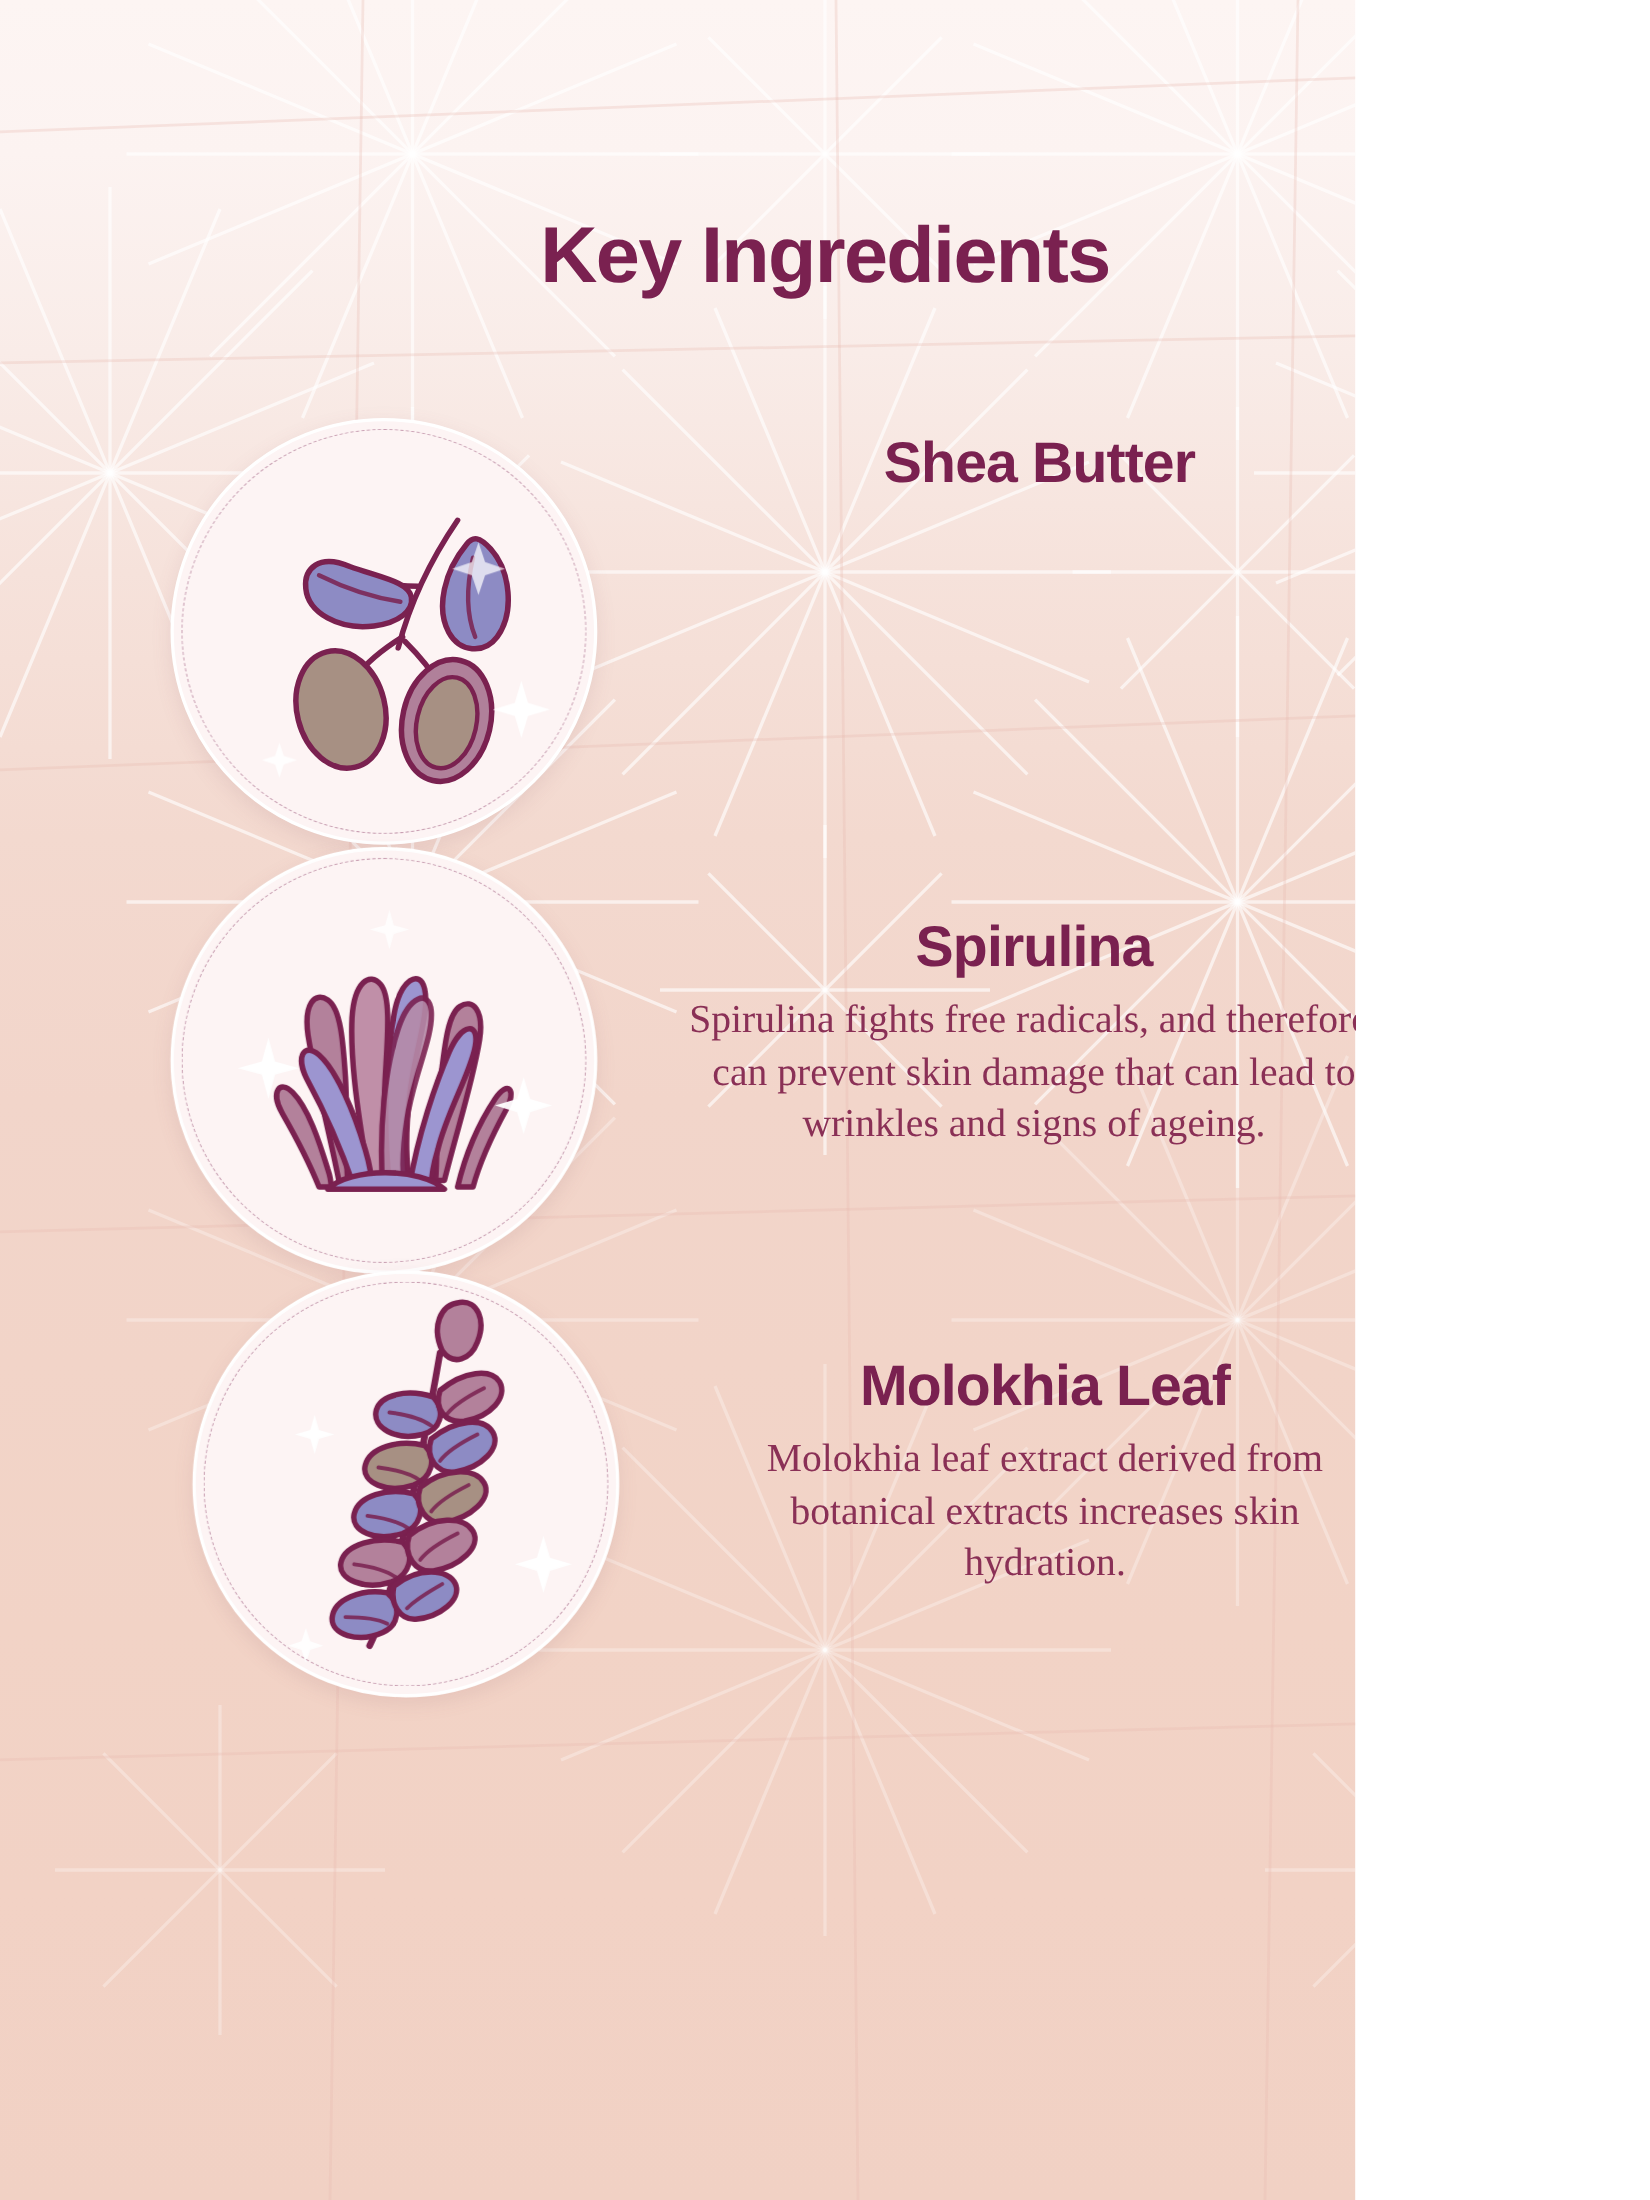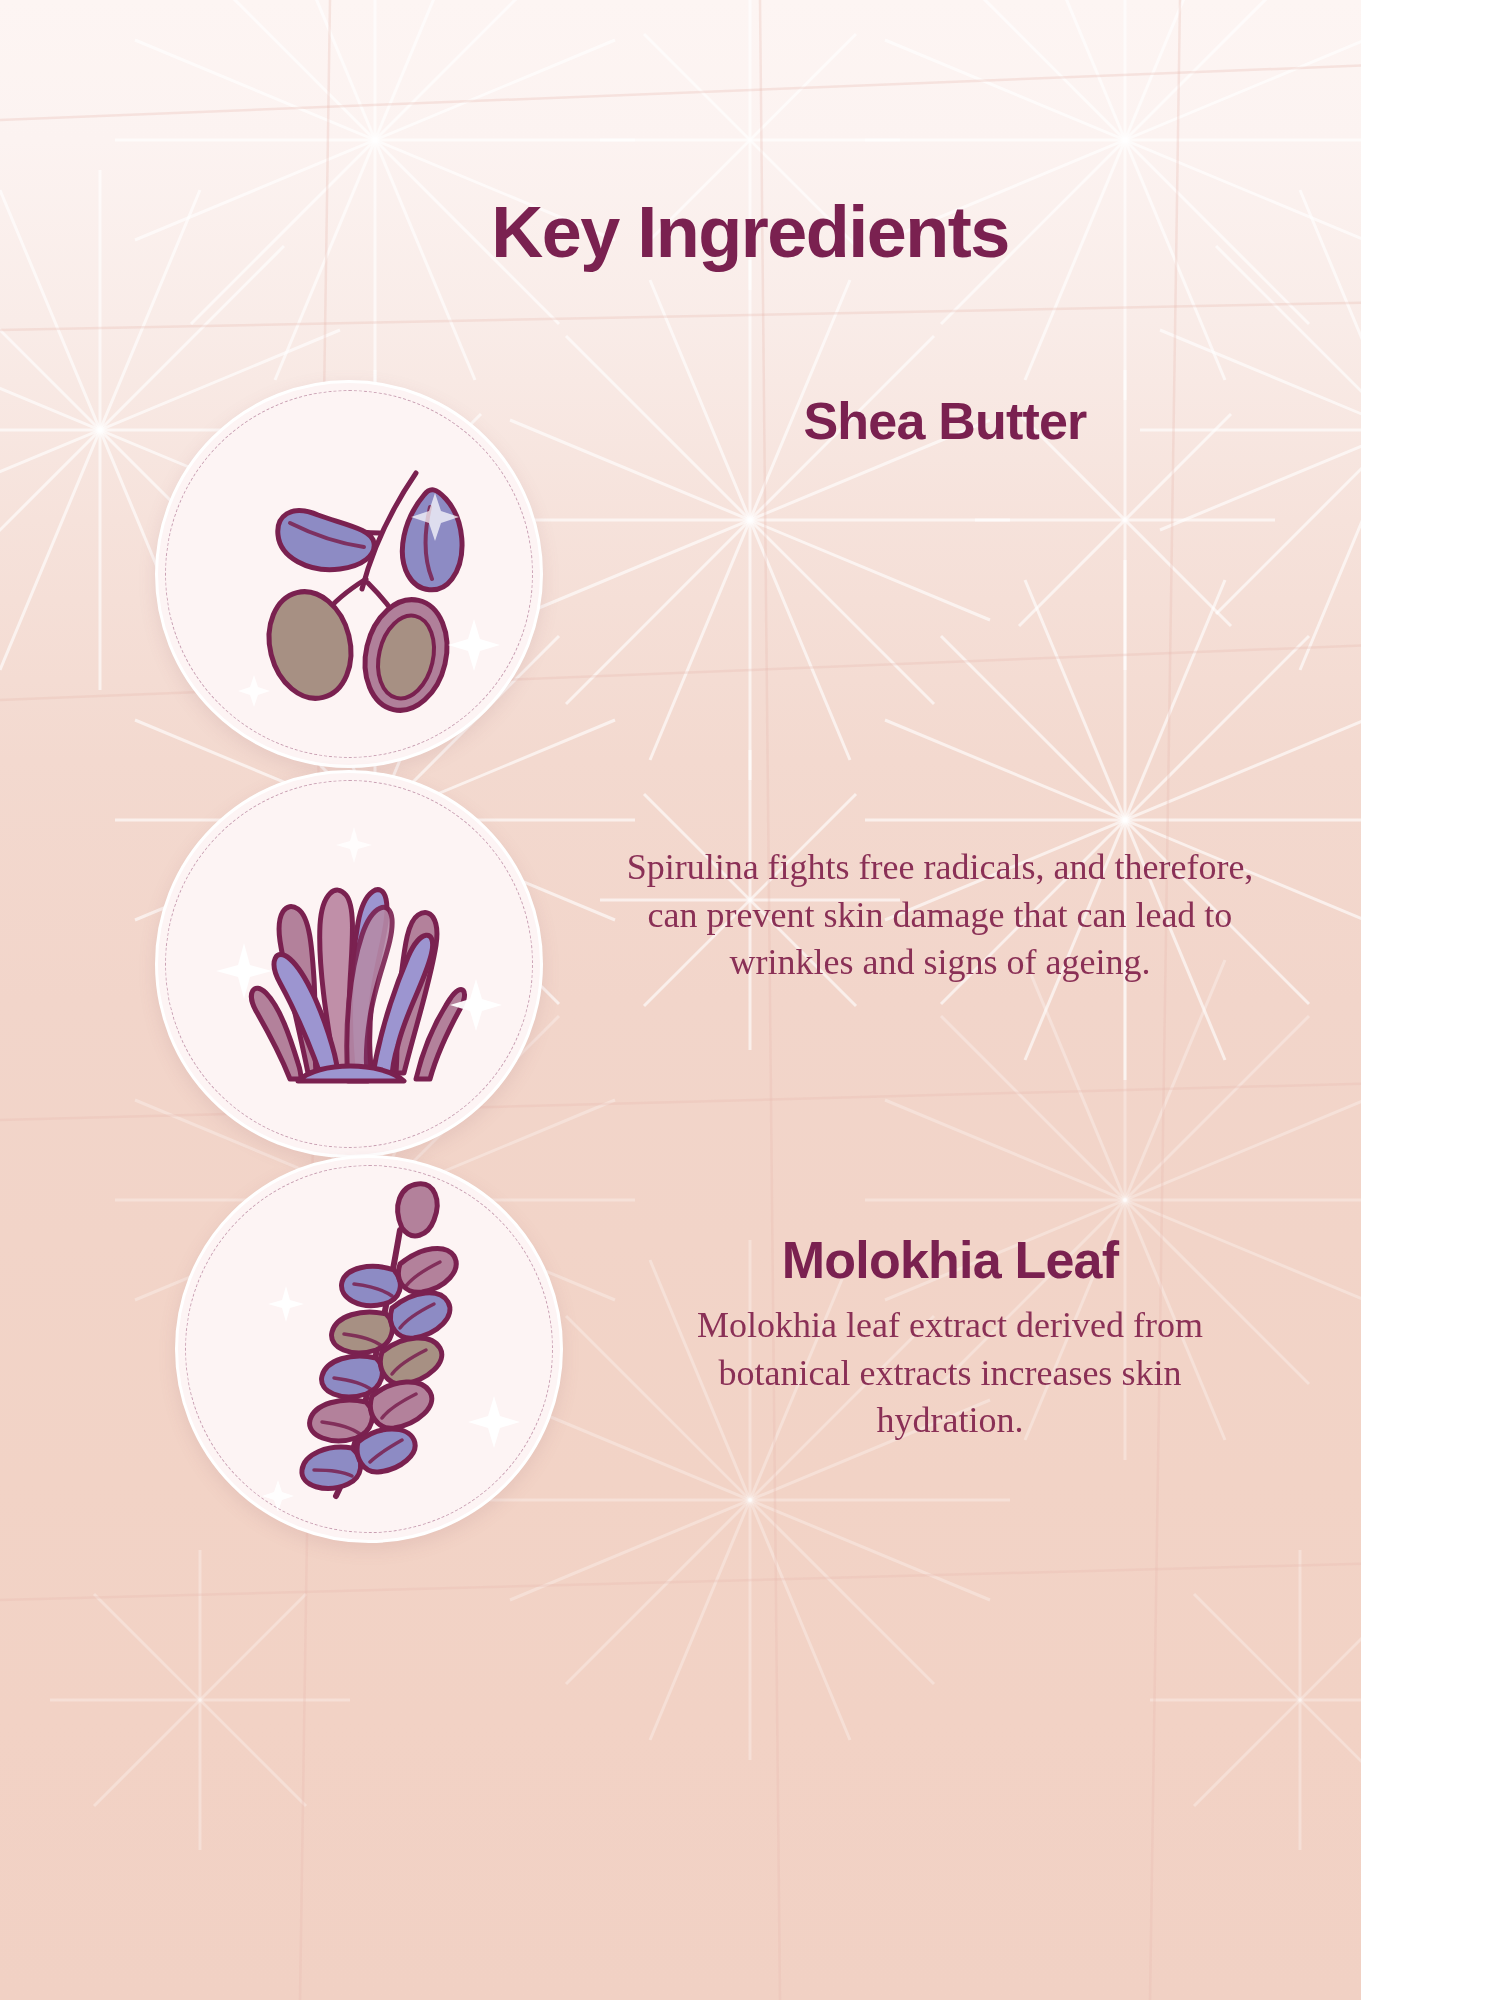--- a/index.html
+++ b/index.html
@@ -8,21 +8,21 @@
   }
   body {
     width: 1500px;
     height: 2000px;
     font-family: "Liberation Sans", sans-serif;
     overflow: hidden;
   }
 
   #poster {
     position: relative;
-    width: 1361px;
+    width: 1232px;
     height: 2000px;
     overflow: hidden;
     background: linear-gradient(180deg,
         #fdf5f3 0%,
         #fcf3f1 7%,
         #f9ece8 16%,
         #f6e2db 26%,
         #f3d9cf 38%,
         #f2d5ca 50%,
         #f2d4c8 62%,
@@ -256,20 +256,21 @@
 
         <g fill="#ffffff">
           <path d="M86 170 L92 192 L114 198 L92 204 L86 226 L80 204 L58 198 L80 192 Z" opacity="0.95"></path>
           <path d="M318 206 L324 226 L344 232 L324 238 L318 258 L312 238 L292 232 L312 226 Z" opacity="0.95"></path>
           <path d="M196 54 L200 68 L214 72 L200 76 L196 90 L192 76 L178 72 L192 68 Z" opacity="0.8"></path>
         </g>
       </svg>
     </div>
 
     <div class="text-col">
+      <div class="ing-title">Spirulina</div>
       <div class="ing-desc" style="max-width:640px;margin:10px auto;">Spirulina fights free radicals, and therefore, can prevent skin damage that can lead to wrinkles and signs of ageing.</div>
     </div>
   </div>
 
   <div class="row" id="row-molokhia">
 
     <div class="badge">
       <svg class="badge-art" viewBox="0 0 382 382" xmlns="http://www.w3.org/2000/svg" aria-hidden="true">
 
         <path d="M222 72 C212 130 198 200 184 258 C174 300 166 322 158 338" fill="none" stroke="#7a2150" stroke-width="6" stroke-linecap="round"></path>

